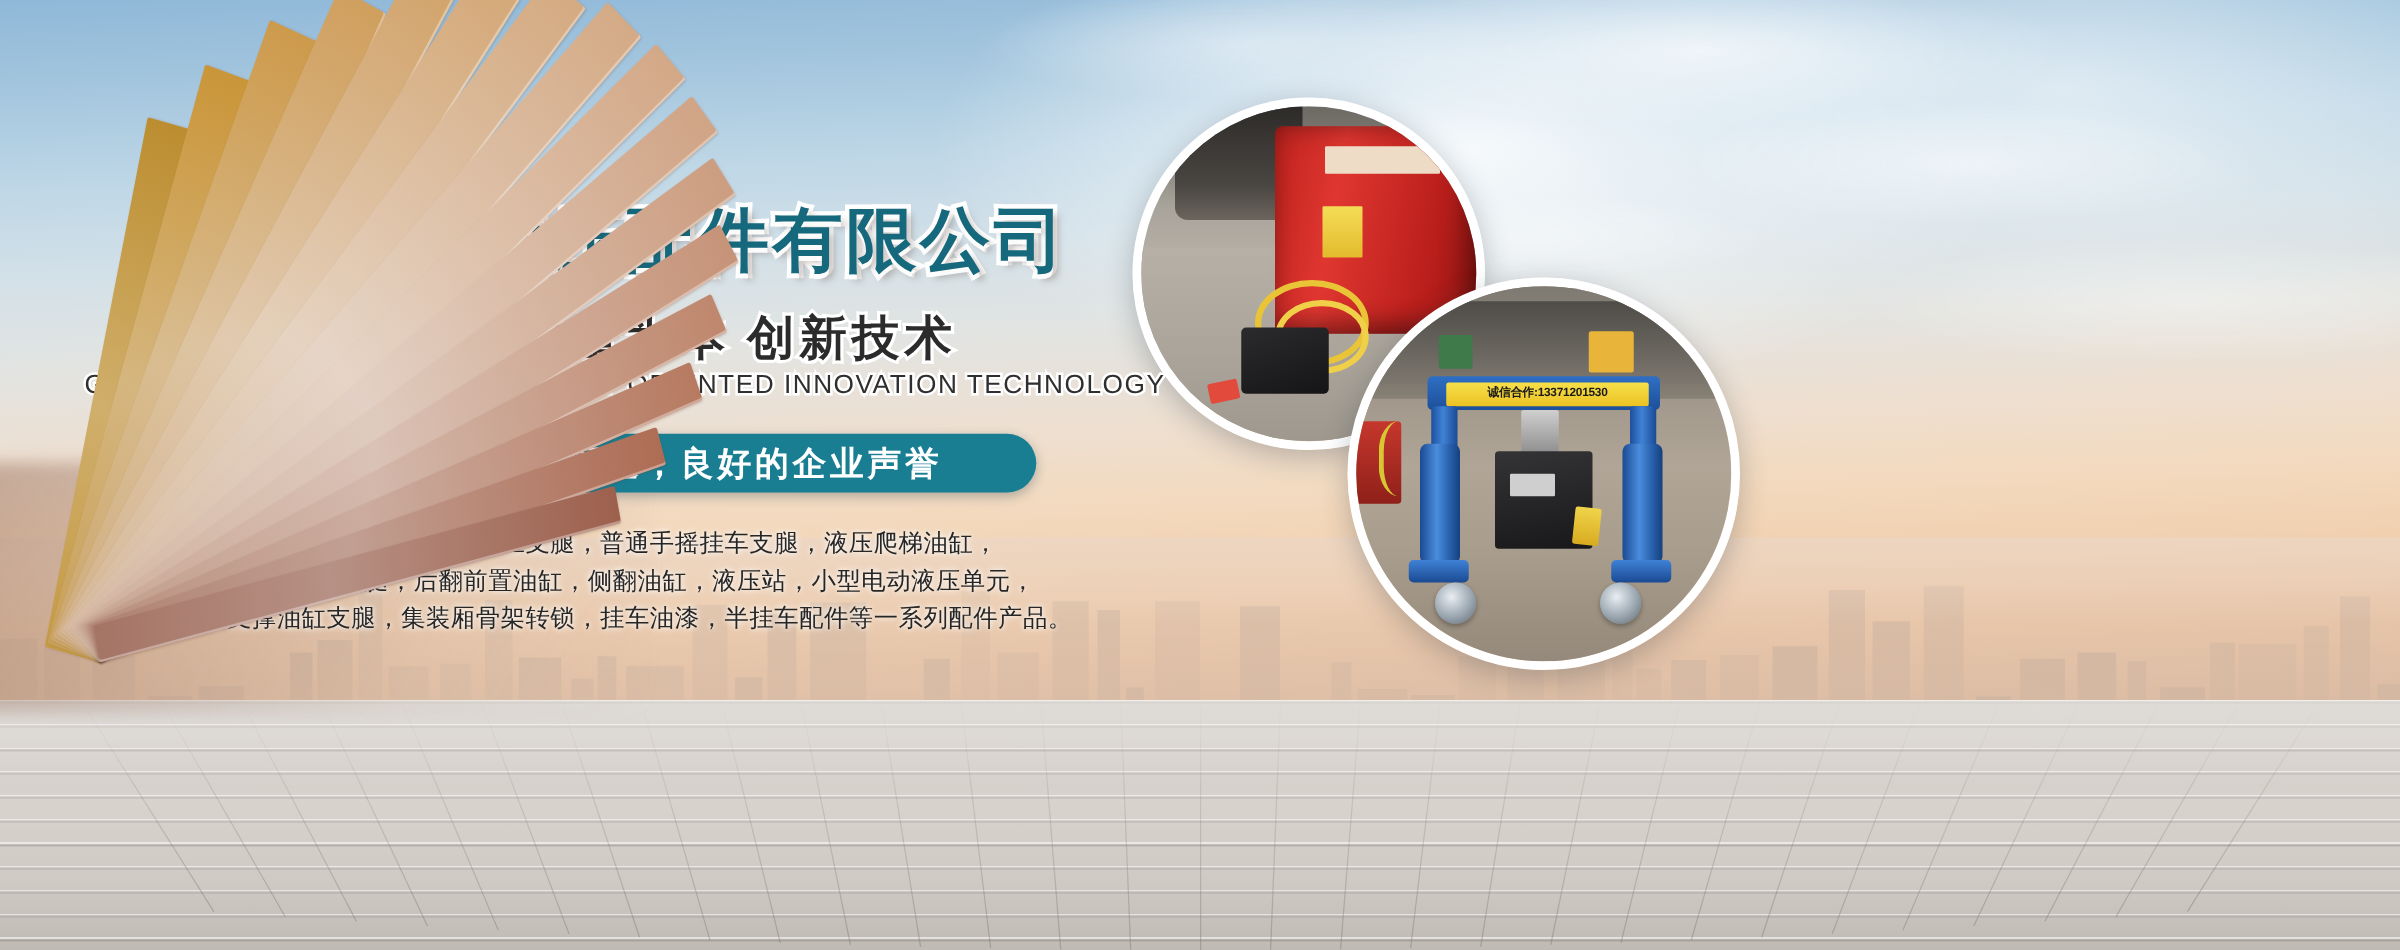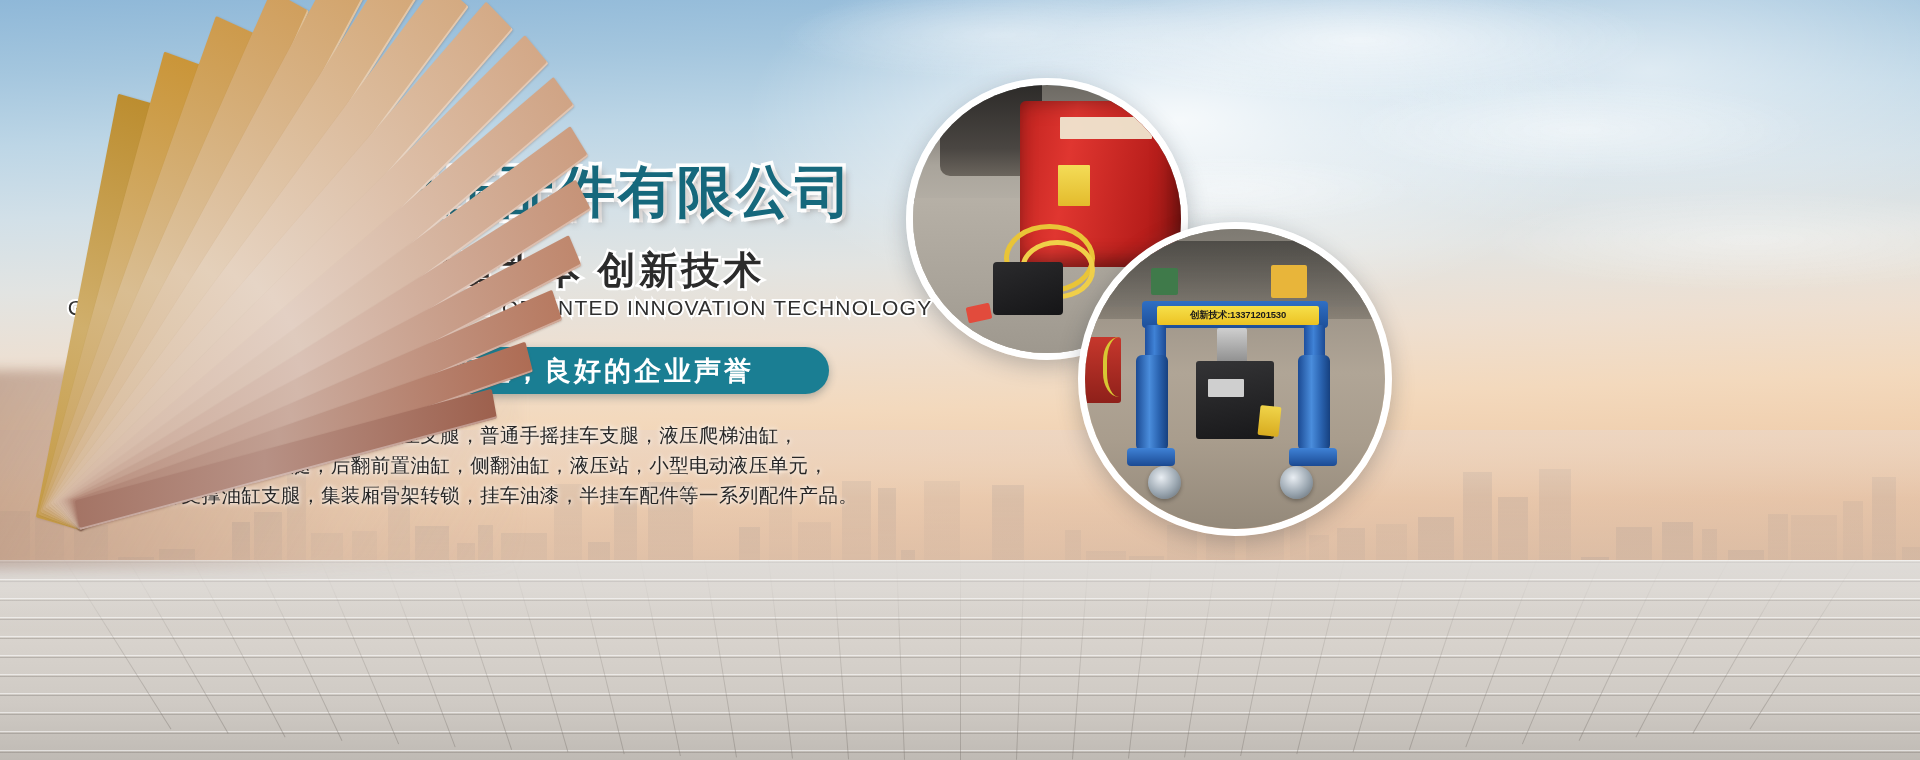--- a/index.html
+++ b/index.html
@@ -592,21 +592,21 @@
   <div class="photo photo-2">
     <div class="p2-bg"></div>
     <div class="p2-sky"></div>
     <div class="p2-equipment"></div>
     <div class="p2-eq-yellow"></div>
     <div class="p2-eq-green"></div>
     <div class="p2-red"></div>
     <div class="p2-hose"></div>
     <div class="p2-frame"></div>
     <div class="p2-sign">
-      <span>创新技术:13371201530</span>
+      <span>诚信合作:13371201530</span>
     </div>
     <div class="p2-post" style="left:20%;"></div>
     <div class="p2-post" style="left:73%;"></div>
     <div class="p2-cyl" style="left:17%;"></div>
     <div class="p2-cyl" style="left:71%;"></div>
     <div class="p2-handle"></div>
     <div class="p2-box"></div>
     <div class="p2-box-lbl"></div>
     <div class="p2-yellowtag"></div>
     <div class="p2-foot" style="left:14%;top:73%;"></div>

